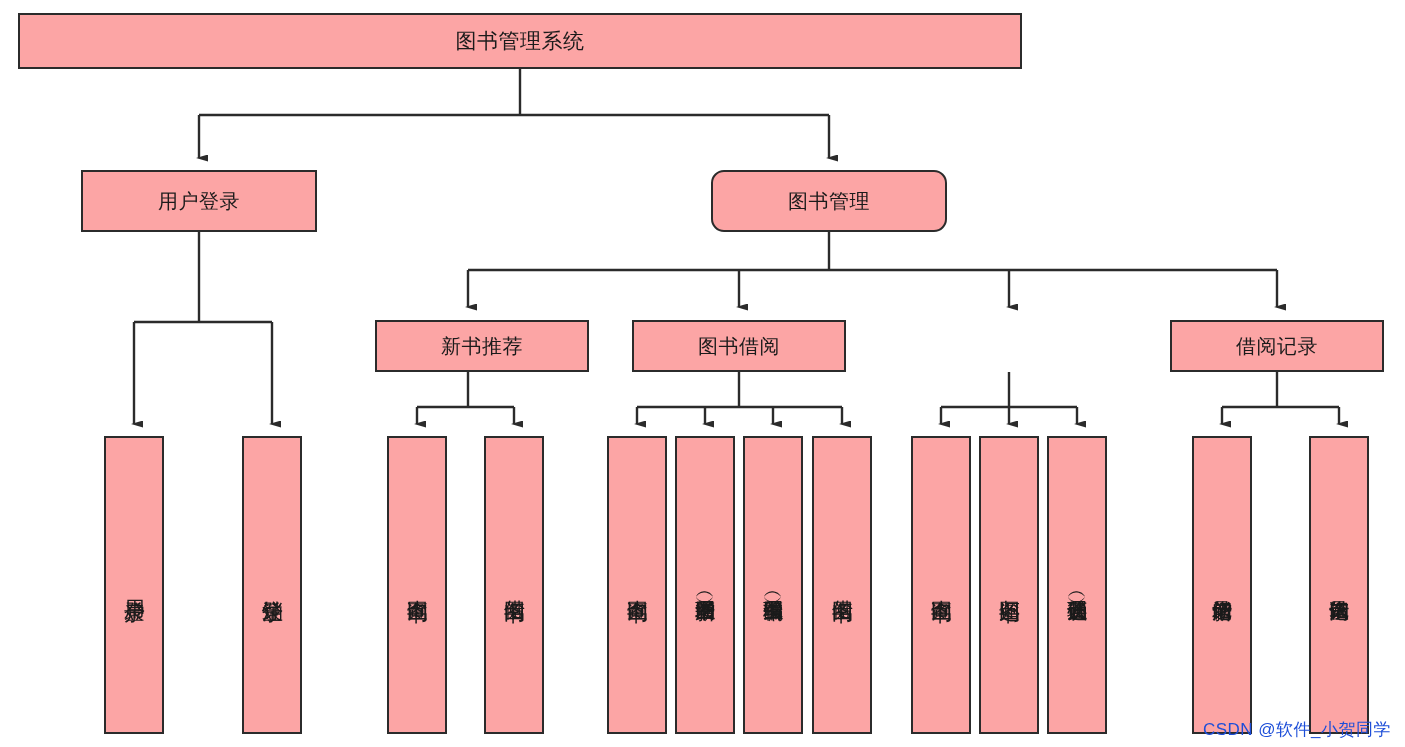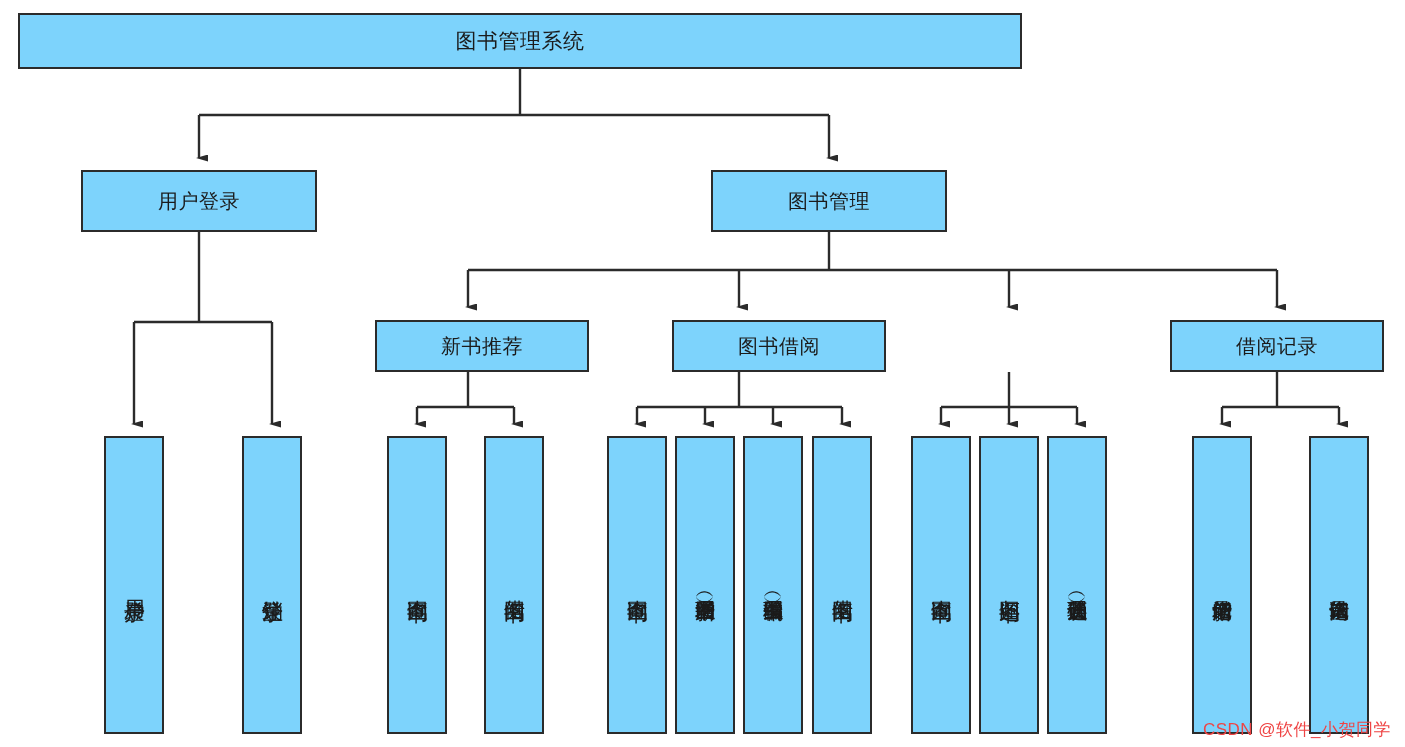--- a/index.html
+++ b/index.html
@@ -22,21 +22,21 @@
     position: absolute;
     left: 0;
     top: 0;
     width: 1405px;
     height: 747px;
     pointer-events: none;
   }
   .node {
     position: absolute;
     box-sizing: border-box;
-    background: #7dd3fc;
+    background: #fca5a5;
     border: 2px solid #2b2b2b;
     display: flex;
     align-items: center;
     justify-content: center;
     text-align: center;
   }
   .node .label {
     display: block;
     line-height: 1.32;
     letter-spacing: 0.5px;
@@ -80,21 +80,21 @@
   }
   .node.leaf.tall-text .label {
     font-size: 20px;
     letter-spacing: 0px;
   }
   #watermark {
     position: absolute;
     right: 14px;
     bottom: 6px;
     font-size: 17px;
-    color: #ef4444;
+    color: #1d4ed8;
     letter-spacing: 0.5px;
     white-space: nowrap;
   }
 </style>
 </head>
 <body>
 
 <div id="diagram-canvas">
 
   <svg class="connectors" viewBox="0 0 1405 747">
@@ -148,28 +148,28 @@
     </g>
   </svg>
 
   <div class="node root">
     <span class="label">图书管理系统</span>
   </div>
 
   <div class="node level2" style="left:81px; top:170px;">
     <span class="label">用户登录</span>
   </div>
-  <div class="node level2" style="left:711px; top:170px;">
+  <div class="node level2" style="left:711px; top:170px;border-radius:13px;">
     <span class="label">图书管理</span>
   </div>
 
   <div class="node level3" style="left:361px; top:320px;margin-left:14px;">
     <span class="label">新书推荐</span>
   </div>
-  <div class="node level3" style="left:632px; top:320px;margin-left:40px;">
+  <div class="node level3" style="left:632px; top:320px;">
     <span class="label">图书借阅</span>
   </div>
   <div class="node level3" style="left:1170px; top:320px;">
     <span class="label">借阅记录</span>
   </div>
 
   <div class="node leaf" style="left:104px;">
     <span class="label">用户登录</span>
   </div>
   <div class="node leaf" style="left:242px;">

